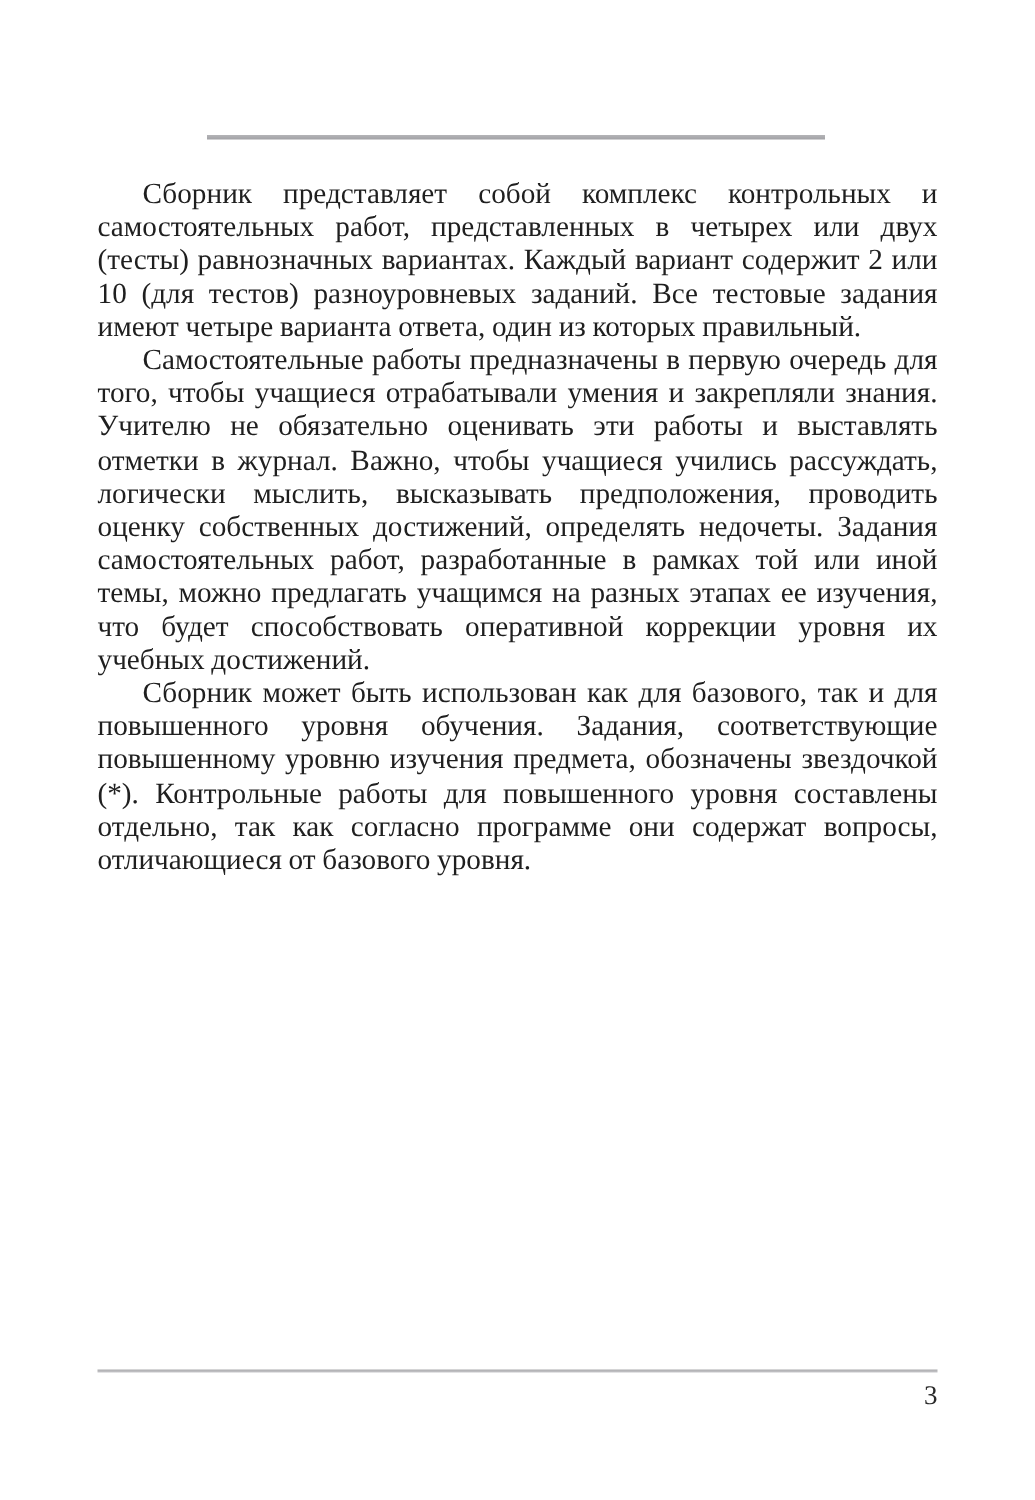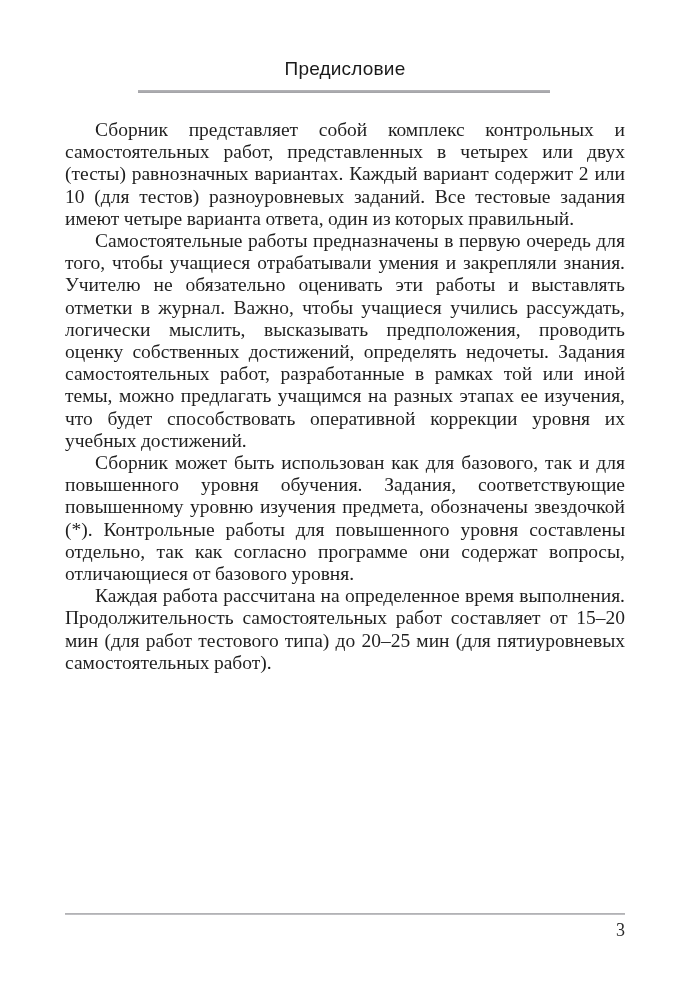--- a/index.html
+++ b/index.html
@@ -70,28 +70,26 @@
     line-height: 22px;
     color: #2a2a2a;
     text-align: right;
   }
 </style>
 </head>
 <body>
 
 <div class="page">
 
-  <h1 class="heading">Предисловие</h1>
 
   <div class="heading-rule"></div>
 
   <div class="body-text">
     <p>Сборник представляет собой комплекс контрольных и самостоятельных работ, представленных в четырех или двух (тесты) равнозначных вариантах. Каждый вариант содержит 2 или 10 (для тестов) разноуровневых заданий. Все тестовые задания имеют четыре варианта ответа, один из которых правильный.</p>
     <p>Самостоятельные работы предназначены в первую очередь для того, чтобы учащиеся отрабатывали умения и закрепляли знания. Учителю не обязательно оценивать эти работы и выставлять отметки в журнал. Важно, чтобы учащиеся учились рассуждать, логически мыслить, высказывать предположения, проводить оценку собственных достижений, определять недочеты. Задания самостоятельных работ, разработанные в рамках той или иной темы, можно предлагать учащимся на разных этапах ее изучения, что будет способствовать оперативной коррекции уровня их учебных достижений.</p>
     <p>Сборник может быть использован как для базового, так и для повышенного уровня обучения. Задания, соответствующие повышенному уровню изучения предмета, обозначены звездочкой (*). Контрольные работы для повышенного уровня составлены отдельно, так как согласно программе они содержат вопросы, отличающиеся от базового уровня.</p>
-    <p>Каждая работа рассчитана на определенное время выполнения. Продолжительность самостоятельных работ составляет от 15–20 мин (для работ тестового типа) до 20–25 мин (для пятиуровневых самостоятельных работ).</p>
   </div>
 
   <div class="footer-rule"></div>
 
   <div class="page-number">3</div>
 
 </div>
 
 </body></html>

